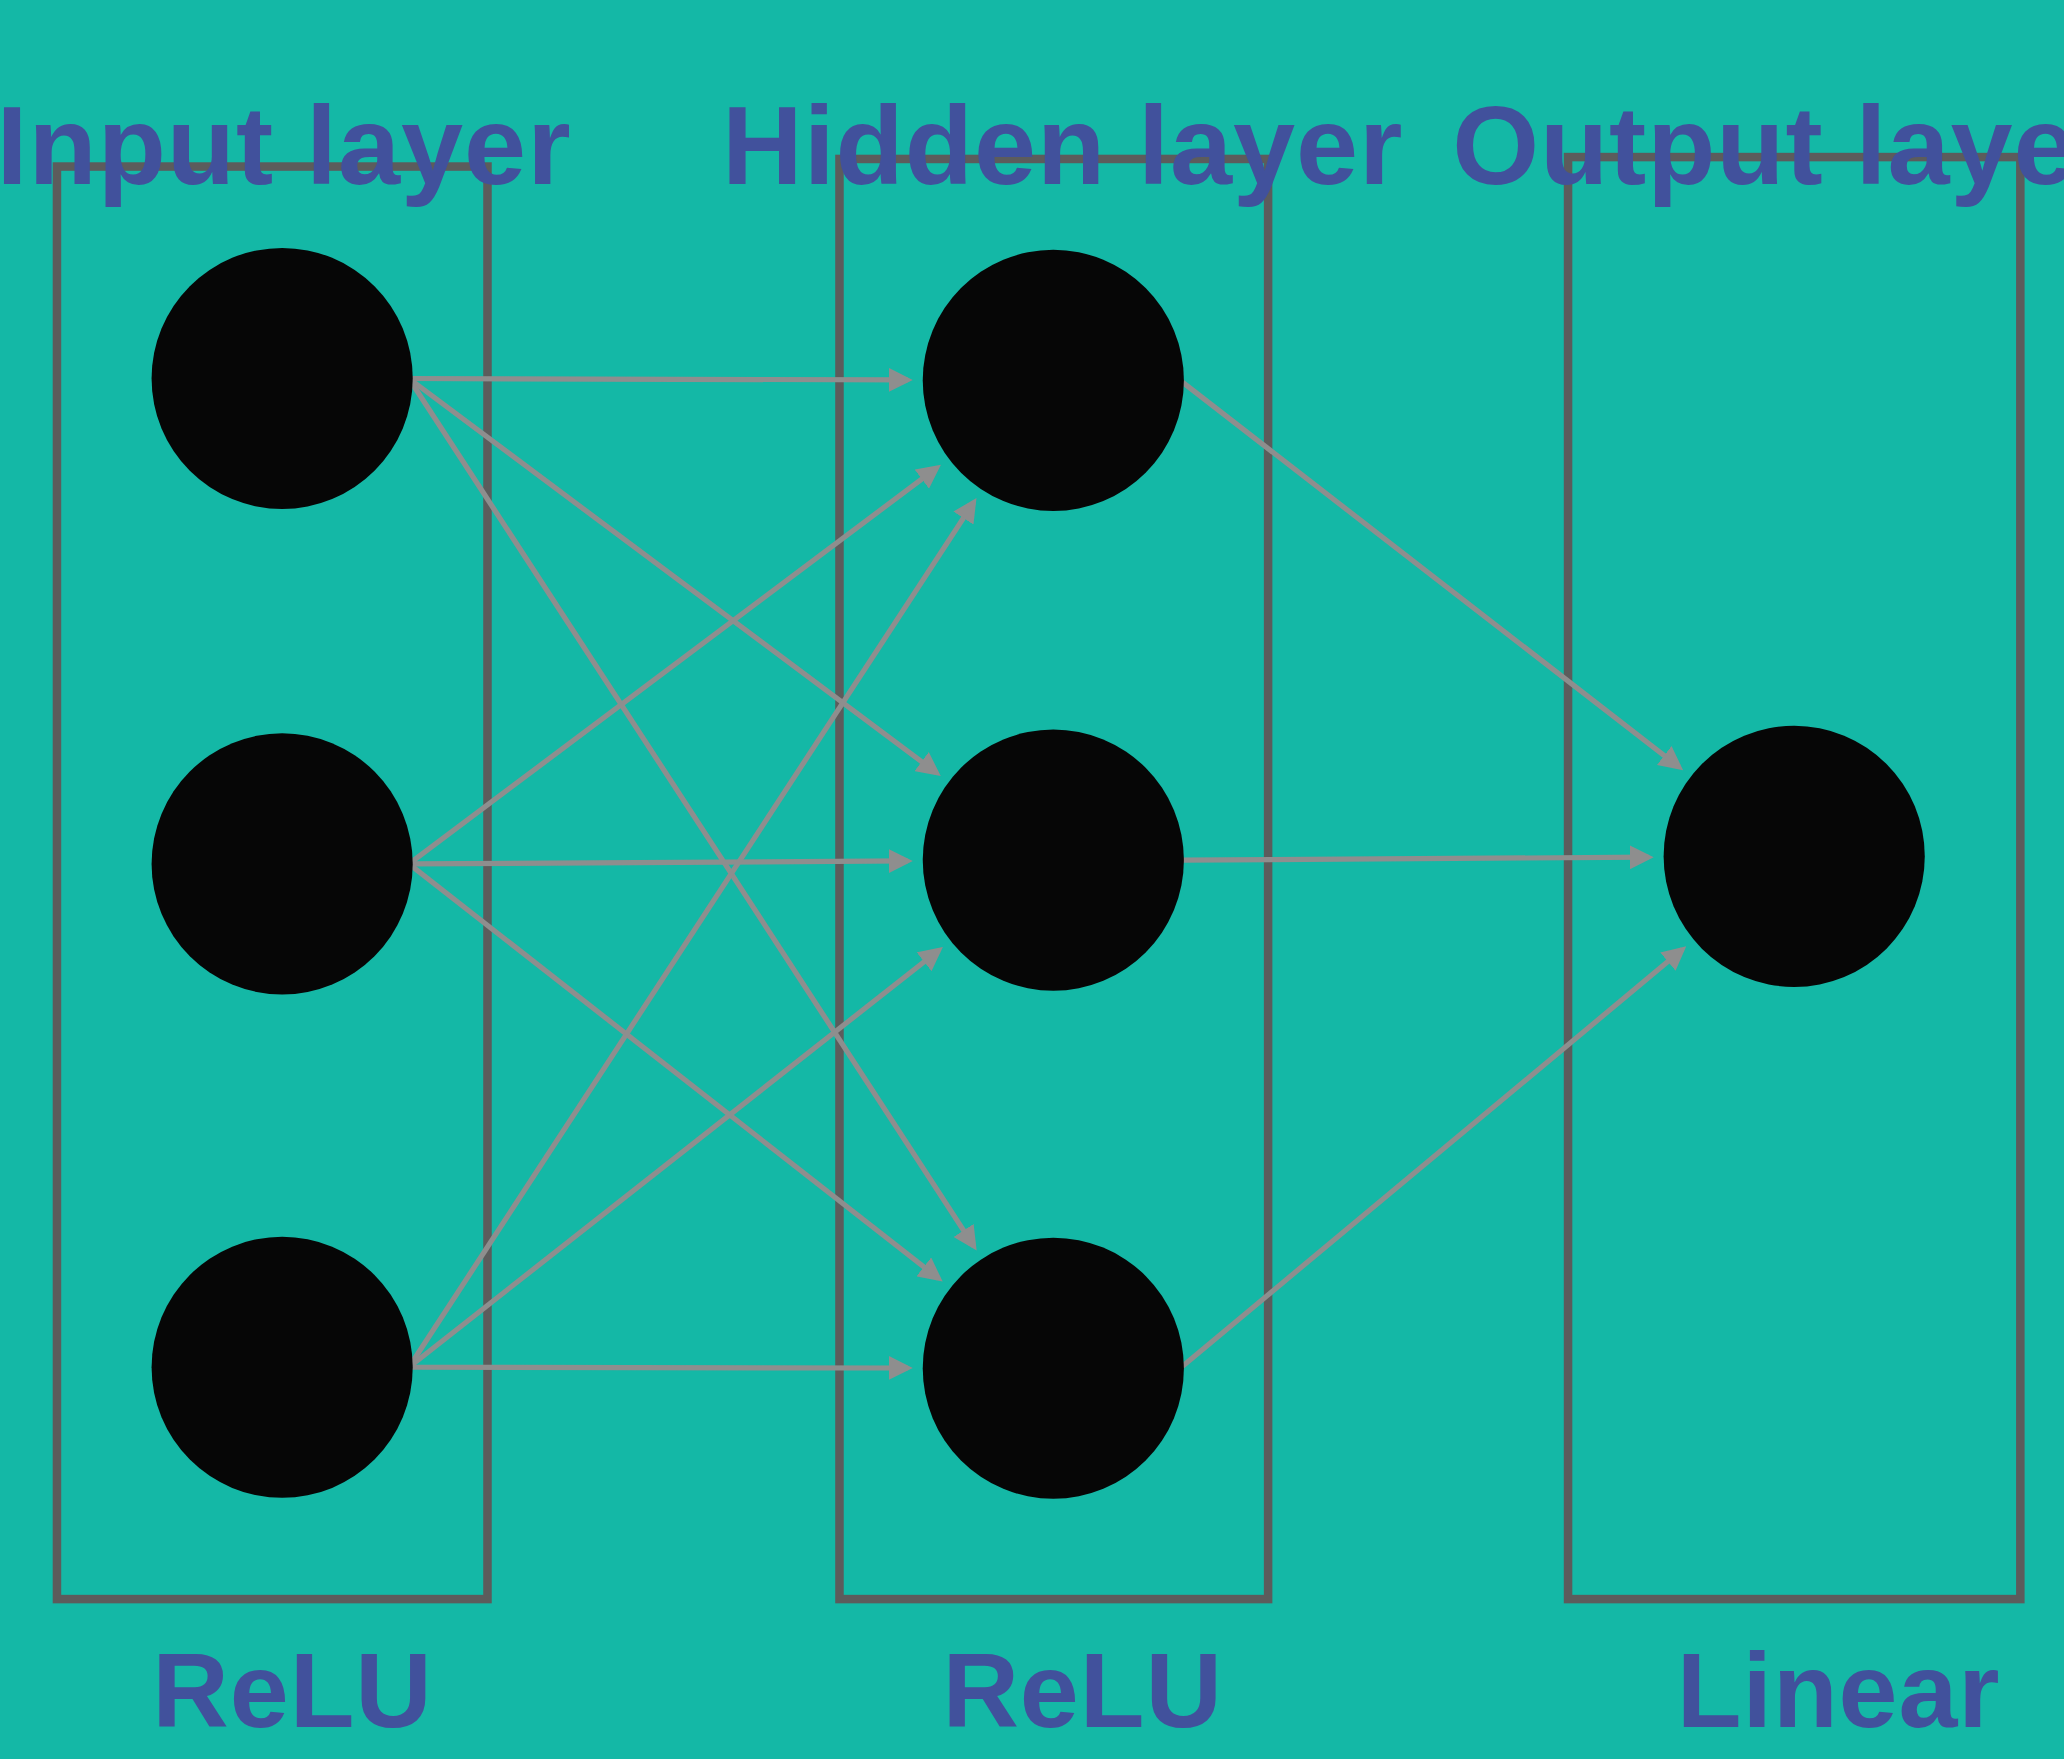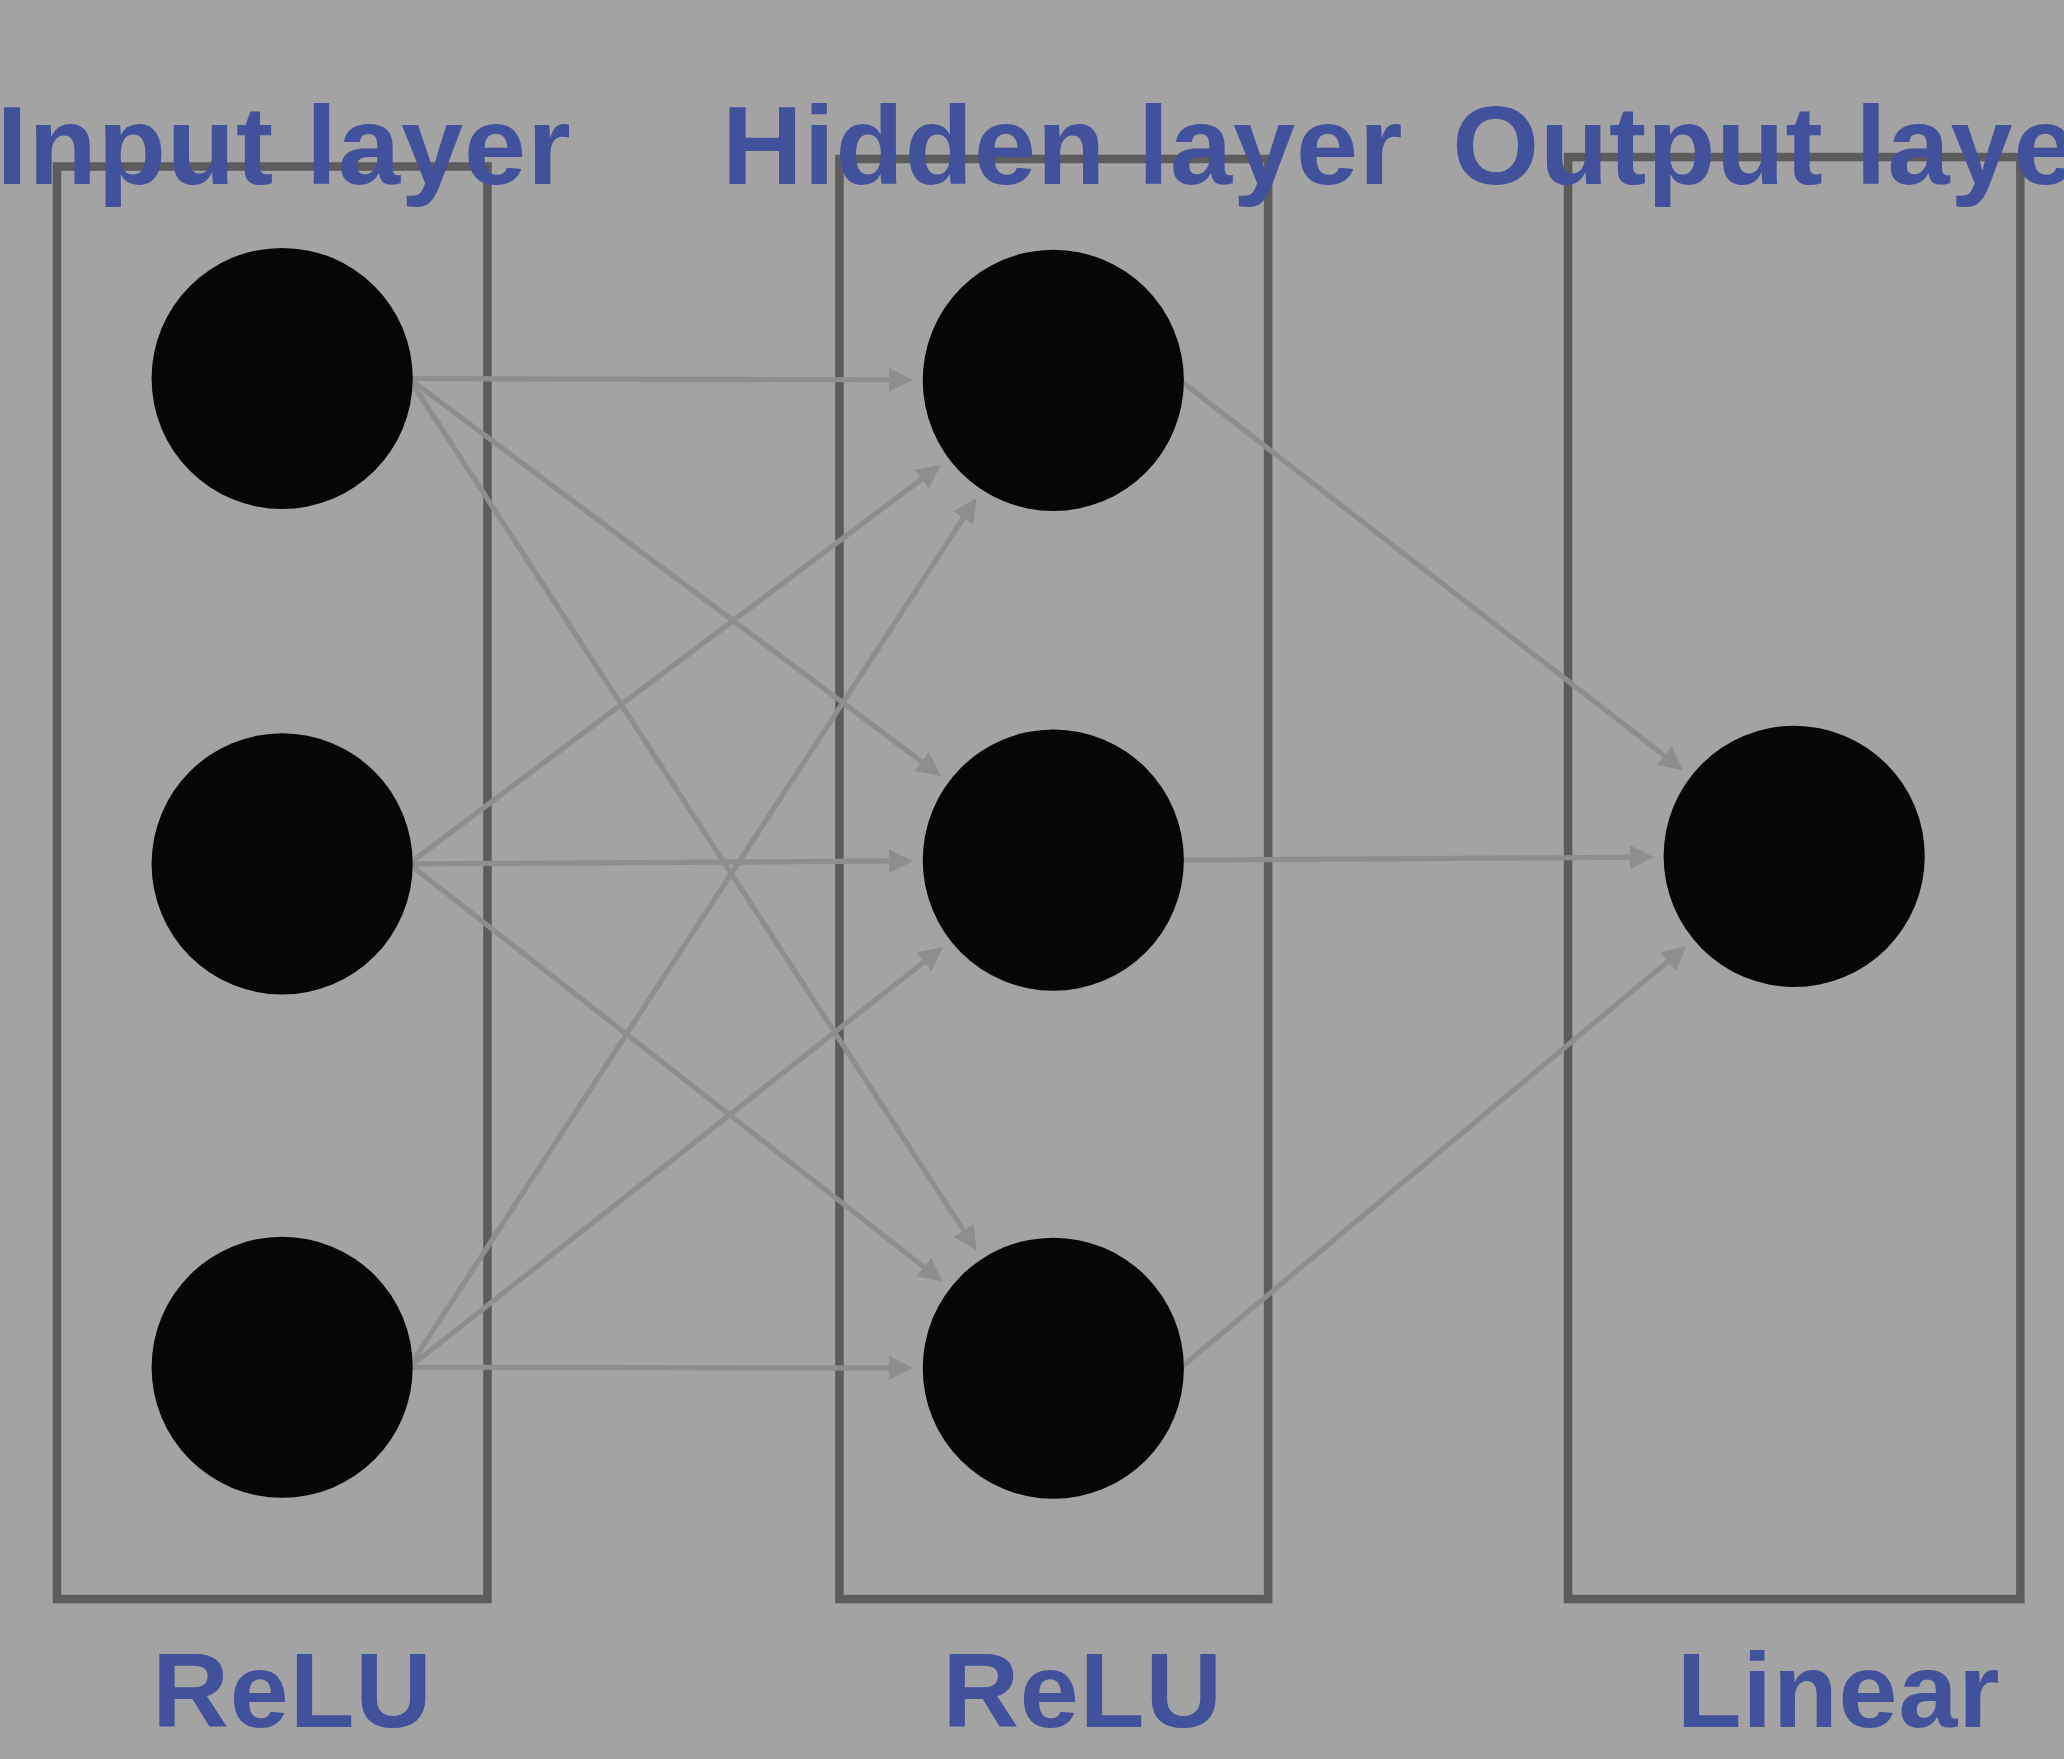--- a/index.html
+++ b/index.html
@@ -5,21 +5,21 @@
   html, body {
     margin: 0;
     padding: 0;
     background: #fdfdfd;
     font-family: "Liberation Sans", sans-serif;
   }
   .stage {
     position: relative;
     width: 2065px;
     height: 1759px;
-    background: #a3a3a3;
+    background: #14b8a6;
     overflow: hidden;
   }
   .stage svg {
     position: absolute;
     left: 0;
     top: 0;
     width: 100%;
     height: 100%;
   }
   .layer-title {

